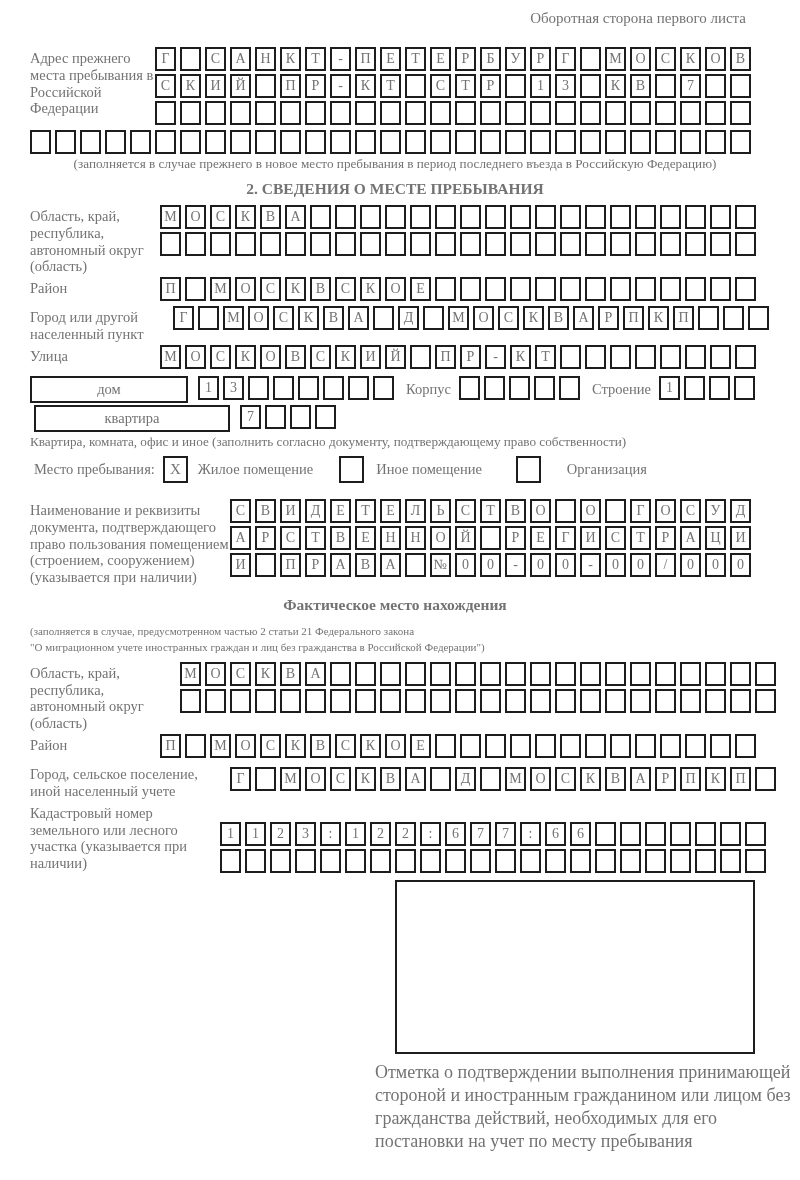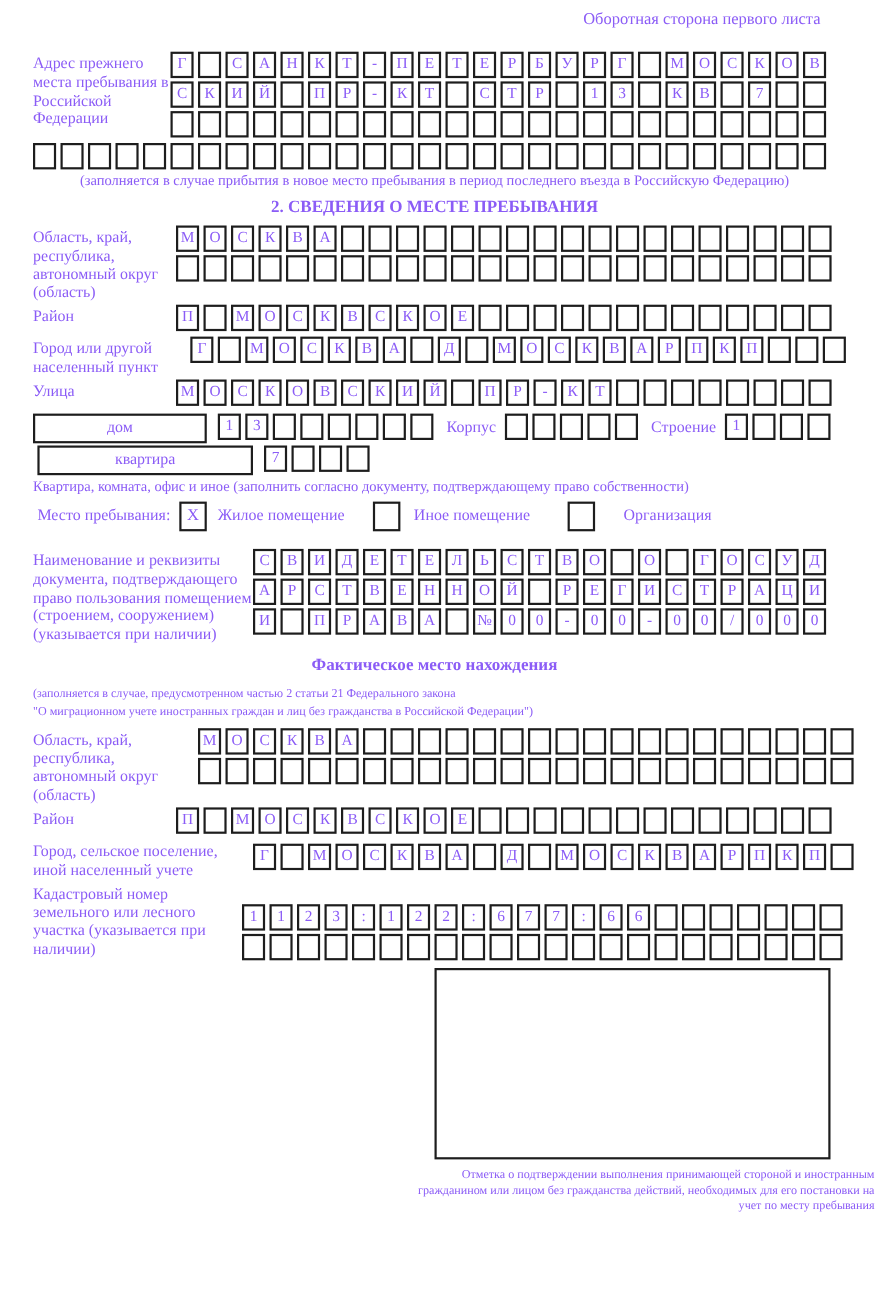--- a/index.html
+++ b/index.html
@@ -1,17 +1,17 @@
 <!DOCTYPE html>
 <html><head>
 <meta charset="utf-8">
 <style>
   *{box-sizing:border-box}
   body{margin:0;background:#ffffff}
-  .page{width:800px;height:1180px;margin:0 auto;background:#fff;color:#8b5cf6;
+  .page{width:800px;height:1180px;margin:0 auto;background:#fff;color:#737373;
         font-family:"Liberation Serif","DejaVu Serif",serif;
         padding:10px 40px 0 30px;overflow:hidden;position:relative}
   .header{text-align:right;font-size:15px;padding-right:14px;margin-bottom:20px}
   .frow{display:flex;align-items:flex-start;margin-bottom:2px}
   .flabel{flex:none;font-size:14.5px;line-height:1.16;padding-top:3px}
   .w125{width:125px}.w130{width:130px}.w143{width:143px}.w150{width:150px}.w190{width:190px}.w200{width:200px}
   .cellblock{flex:none}
   .cells{display:flex;flex:none;margin-bottom:3px}
   .cell{flex:none;width:21px;height:24px;margin-right:4px;border:2px solid #1d1d1d;
         display:flex;align-items:center;justify-content:center;font-size:14px;line-height:1}
@@ -19,21 +19,21 @@
   .caption{font-size:13.2px;margin:1px 0 5px}
   .center{text-align:center}
   .sec-title{text-align:center;font-weight:bold;font-size:15.5px;margin:8px 0 7px}
   .labelbox{flex:none;height:27px;border:2px solid #1d1d1d;display:flex;align-items:center;
             justify-content:center;font-size:14.5px;margin-right:10px}
   .inline-label{flex:none;font-size:14.5px;padding:5px 8px 0 8px}
   .stay-row{display:flex;align-items:center;font-size:14.5px;margin:6px 0 16px}
   .chk{flex:none;width:25px;height:27px;border:2px solid #1d1d1d;display:flex;align-items:center;
        justify-content:center;font-size:15px}
   .bigbox{width:360px;height:174px;border:2px solid #1d1d1d;margin:4px 0 7px 365px}
-  .confirm-note{width:420px;margin-left:345px;text-align:right;font-size:11px;line-height:1.28}
+  .confirm-note{width:420px;margin-left:345px;text-align:left;font-size:18px;line-height:1.28}
   .note-lines{text-align:left;font-size:11px;line-height:1.45;margin-bottom:6px}
 </style>
 </head>
 <body>
 
 <div class="page">
 
   <div class="header">Оборотная сторона первого листа</div>
 
   <div class="frow">
@@ -143,21 +143,21 @@
       <span class="cell"></span>
       <span class="cell"></span>
       <span class="cell"></span>
       <span class="cell"></span>
       <span class="cell"></span>
       <span class="cell"></span>
       <span class="cell"></span>
       <span class="cell"></span>
       <span class="cell"></span>
     </div>
-  <div class="caption center">(заполняется в случае прибытия в новое место пребывания в период последнего въезда в Российскую Федерацию)</div>
+  <div class="caption center">(заполняется в случае прежнего в новое место пребывания в период последнего въезда в Российскую Федерацию)</div>
 
   <div class="sec-title">2. СВЕДЕНИЯ О МЕСТЕ ПРЕБЫВАНИЯ</div>
 
   <div class="frow">
     <div class="flabel w130">Область, край, республика, автономный округ (область)</div>
     <div class="cellblock">
       <div class="cells">
           <span class="cell">М</span>
           <span class="cell">О</span>
           <span class="cell">С</span>

